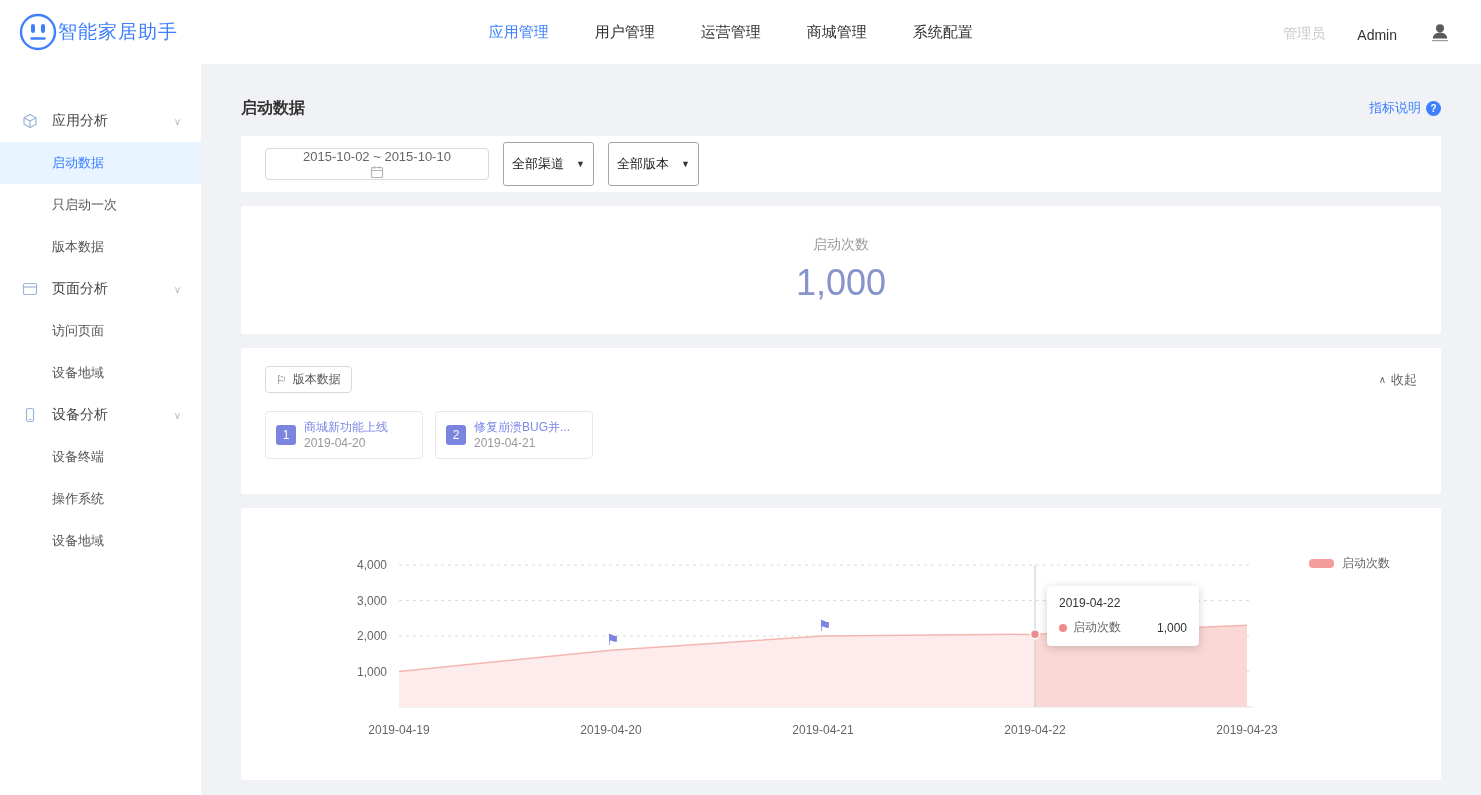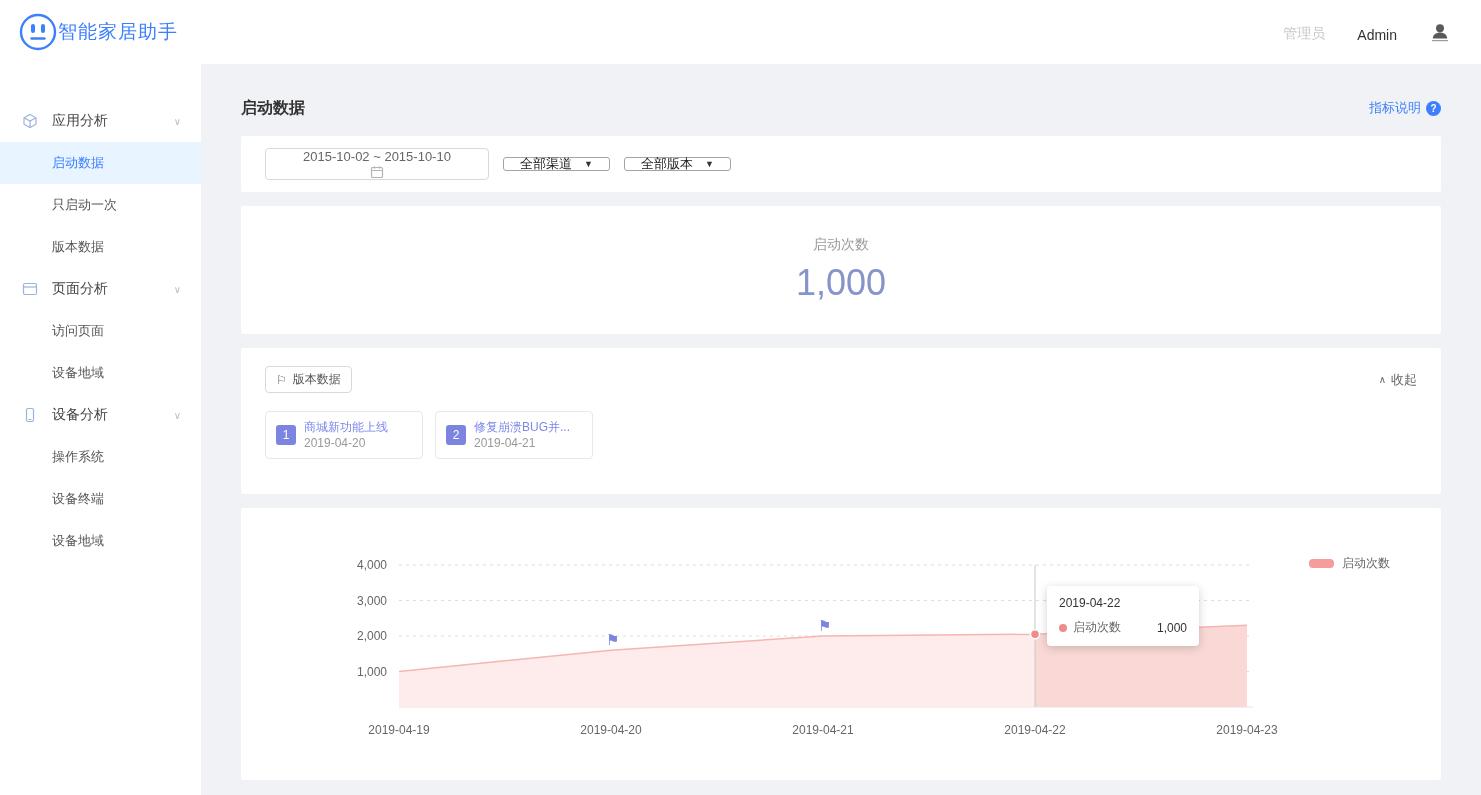--- a/index.html
+++ b/index.html
@@ -30,21 +30,21 @@
   
   .main { position:absolute; top:64px; left:201px; width:1280px; height:731px; padding:0 40px; overflow:hidden; }
   .page-head { margin-top:16px; height:56px; display:flex; align-items:center; justify-content:space-between; }
   .page-title { font-size:16px; font-weight:bold; color:#333; }
   .help-link { display:flex; align-items:center; gap:5px; font-size:13px; color:#3d7fff; cursor:pointer; }
   .q-icon { width:15px; height:15px; border-radius:50%; background:#3d7fff; color:#fff; font-size:10px; display:flex; align-items:center; justify-content:center; font-weight:bold; }
   .card { background:#fff; border-radius:2px; }
 
   .filter-card { height:56px; display:flex; align-items:center; gap:14px; padding:0 24px; margin-bottom:14px; }
   .date-range { width:224px; height:32px; border:1px solid #d9d9d9; border-radius:4px; display:flex; align-items:center; justify-content:space-between; padding:0 10px; font-size:13px; color:#666; cursor:pointer; background:#fff;flex-direction:column; }
-  .select { height:14px; border:1px solid #a5a5a5; border-radius:3px; display:flex; align-items:center; gap:12px; padding:0 16px; font-size:13px; color:#222; background:#fff; cursor:pointer; }
+  .select { height:44px; border:1px solid #a5a5a5; border-radius:3px; display:flex; align-items:center; gap:12px; padding:0 8px; font-size:13px; color:#222; background:#fff; cursor:pointer; }
   .select .arrow { font-size:9px; color:#333; }
 
   .stat-card { height:128px; margin-bottom:14px; display:flex; flex-direction:column; align-items:center; justify-content:center; gap:8px; }
   .stat-label { font-size:14px; color:#9a9a9a; }
   .stat-value { font-size:36px; color:#8793cb; }
 
   .ms-card { height:146px; margin-bottom:14px; padding:18px 24px; }
   .ms-top { display:flex; align-items:center; justify-content:space-between; }
   .add-ms-btn { display:inline-flex; align-items:center; gap:6px; border:1px solid #d9d9d9; border-radius:4px; padding:4px 10px; font-size:12px; color:#555; background:#fff; cursor:pointer; }
   .flag-glyph { color:#666; font-size:12px; }
@@ -78,20 +78,27 @@
     <span style="display:flex;">
       <svg width="40" height="40" viewBox="0 0 40 40">
         <circle cx="20" cy="20" r="17" fill="#fff" stroke="#3d7fff" stroke-width="2.4"></circle>
         <rect x="13" y="12" width="4" height="9" rx="2" fill="#3d7fff"></rect>
         <rect x="23" y="12" width="4" height="9" rx="2" fill="#3d7fff"></rect>
         <path d="M13.5 26.5 H26.5" stroke="#3d7fff" stroke-width="2.4" stroke-linecap="round"></path>
       </svg>
     </span>
     <span class="logo-title">智能家居助手</span>
   </div>
+  <nav class="top-nav">
+      <div class="nav-item active">应用管理</div>
+      <div class="nav-item">用户管理</div>
+      <div class="nav-item">运营管理</div>
+      <div class="nav-item">商城管理</div>
+      <div class="nav-item">系统配置</div>
+    </nav>
   <div class="header-right">
     <span class="role">管理员</span>
     <span class="username">Admin</span>
     <span class="user-icon">
       <svg width="22" height="22" viewBox="0 0 22 22">
         <circle cx="11" cy="7.2" r="4" fill="#5a5a5a"></circle>
         <path d="M3.8 17.5c0-3.8 3.3-6 7.2-6s7.2 2.2 7.2 6z" fill="#5a5a5a"></path>
         <path d="M3 19.6h16" stroke="#9a9a9a" stroke-width="1.2"></path>
       </svg>
     </span>
@@ -127,22 +134,22 @@
     <div class="sb-group">
       <span class="sb-icon">
         <svg width="16" height="16" viewBox="0 0 16 16">
           <rect x="4.5" y="1.5" width="7" height="13" rx="1.5" fill="none" stroke="#9db3d8" stroke-width="1.2"></rect>
           <path d="M7 12.5h2" stroke="#9db3d8" stroke-width="1.2" stroke-linecap="round"></path>
         </svg>
       </span>
       <span class="sb-glabel">设备分析</span>
       <span class="sb-chev">∨</span>
     </div>
+    <div class="sb-item">设备终端</div>
     <div class="sb-item">操作系统</div>
-    <div class="sb-item">设备终端</div>
     <div class="sb-item">设备地域</div>
   </aside>
 
 <div class="main">
 
   <div class="page-head">
     <span class="page-title">启动数据</span>
     <span class="help-link">
       <span>指标说明</span>
       <span class="q-icon">?</span>

